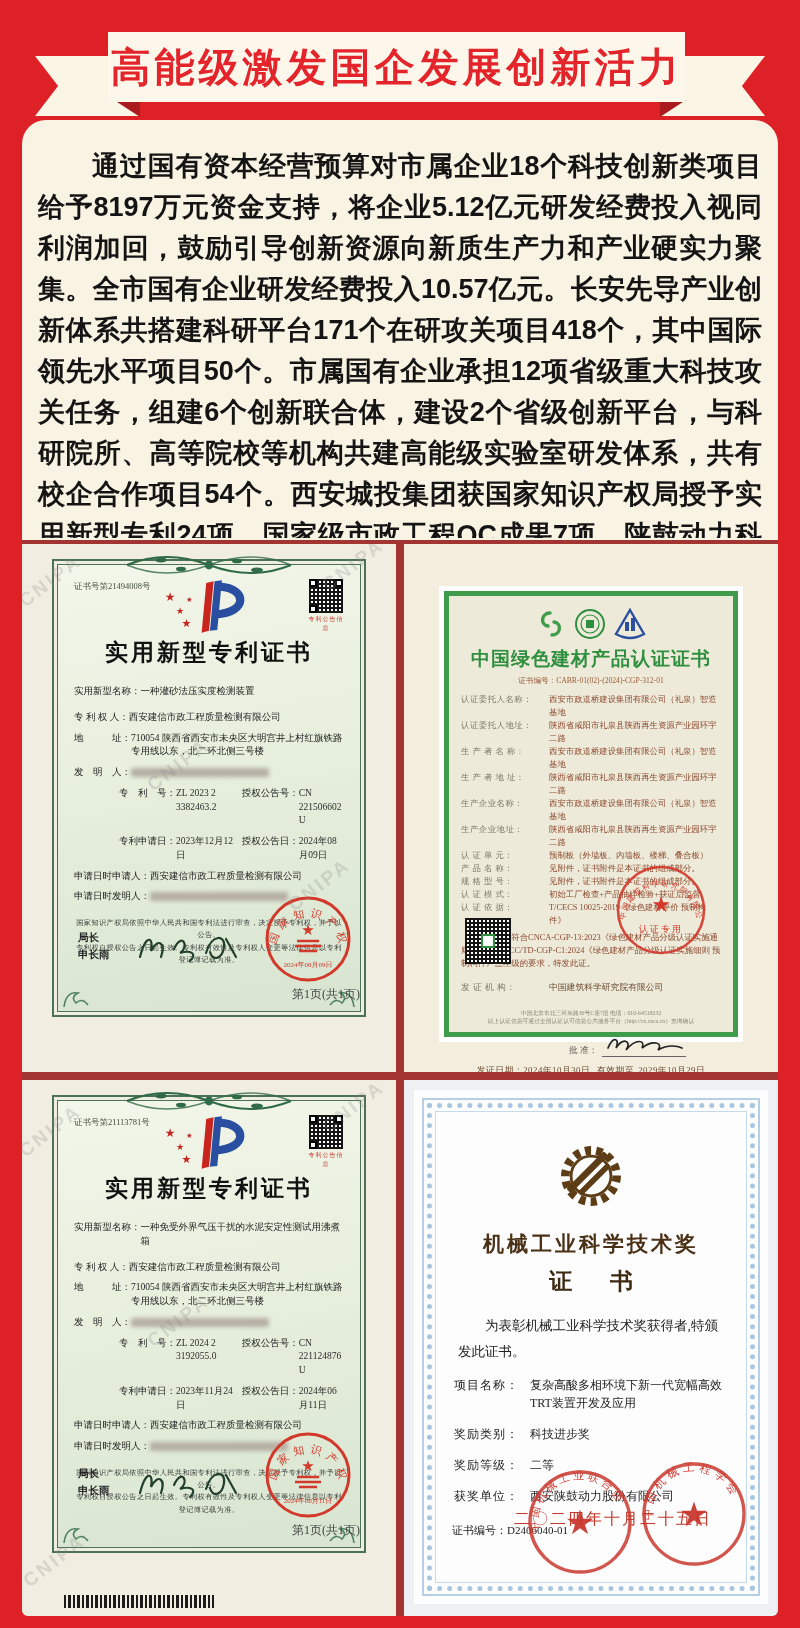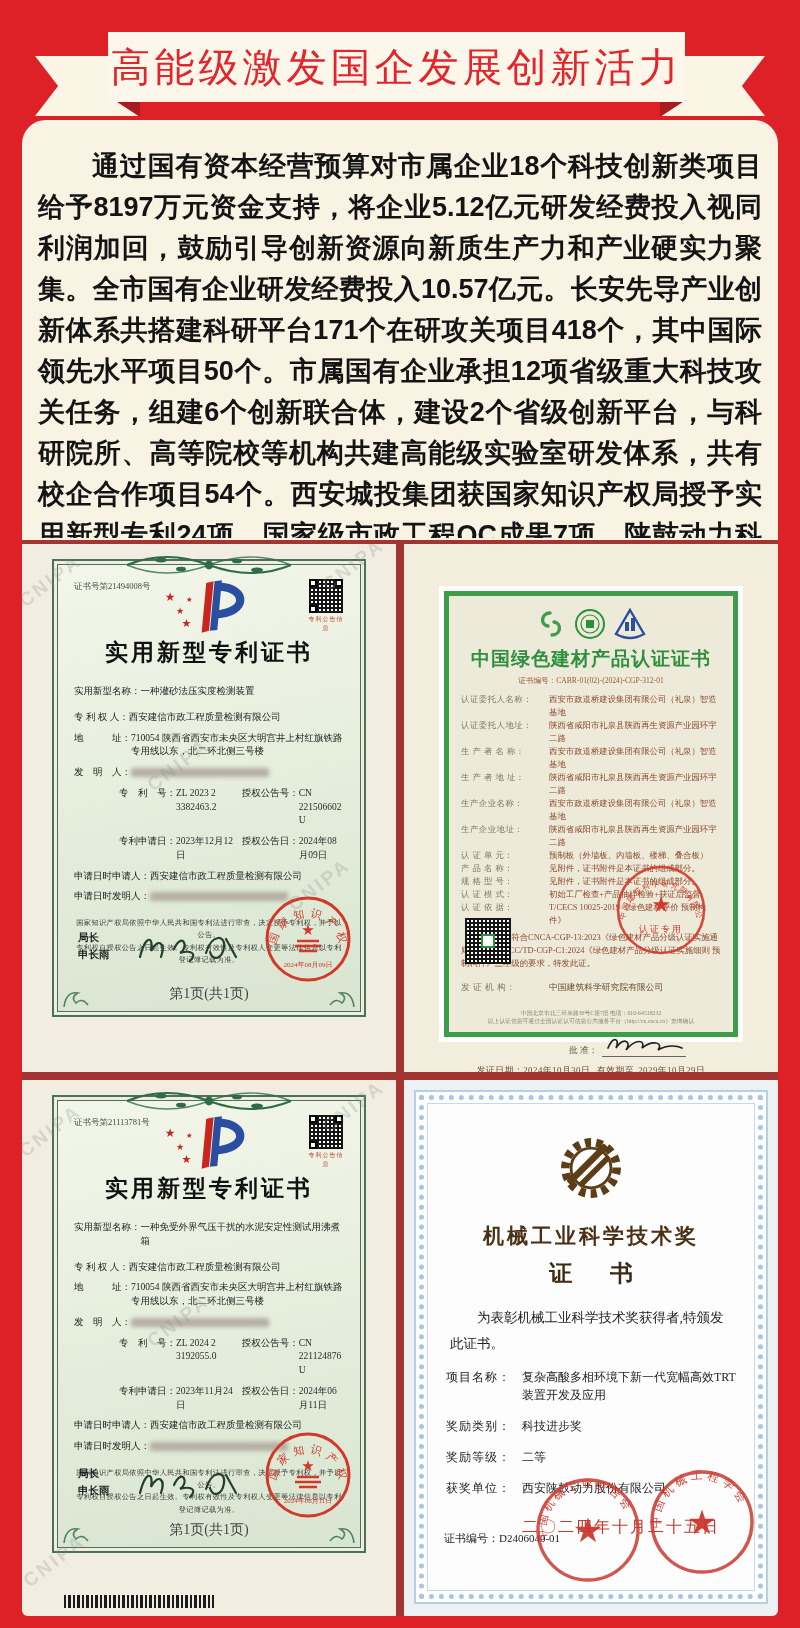--- a/index.html
+++ b/index.html
@@ -13,21 +13,21 @@
   .header{position:relative;height:120px;}
   .tail{position:absolute;top:56px;height:60px;width:105px;background:#fbf5e6;}
   .tail-l{left:35px;clip-path:polygon(0 0,100% 0,100% 100%,0 100%,22% 50%);}
   .tail-r{right:35px;clip-path:polygon(0 0,100% 0,78% 50%,100% 100%,0 100%);}
   .fold{position:absolute;top:100px;width:26px;height:17px;background:#a91b1f;}
   .fold-l{left:114px;clip-path:polygon(0 0,100% 0,100% 100%);}
   .fold-r{right:114px;clip-path:polygon(0 0,100% 0,0 100%);}
   .banner{
     position:absolute;left:108px;right:115px;top:32px;height:70px;
     background:#fcf7ea;display:flex;align-items:center;justify-content:center;
-    font-size:40px;font-weight:normal;color:#e3242b;letter-spacing:4px;
+    font-size:40px;font-weight:bold;color:#e3242b;letter-spacing:4px;
   }
   
   .panel{
     position:absolute;left:22px;right:22px;top:120px;bottom:12px;
     background:#f9f3e3;border-radius:24px 24px 6px 6px;overflow:hidden;
   }
   .intro{
     margin:0;padding:26px 16px 0 16px;height:392px;overflow:hidden;
     font-size:27px;line-height:41px;color:#141414;font-weight:600;
     text-indent:2em;letter-spacing:0px;text-align:justify;
@@ -73,21 +73,21 @@
   .plabel{white-space:pre;color:#222;}
   .pval{flex:1;color:#222;}
   .blurbar{display:inline-block;width:138px;height:9px;background:#b5aea4;filter:blur(2px);border-radius:2px;margin-top:2px;}
   .prow{display:flex;margin-top:7px;margin-left:45px;}
   .prow .pcol1{flex:1.2;display:flex;} .prow .pcol2{flex:1;display:flex;}
   .plegal{margin-top:13px;text-align:center;font-size:7.2px;color:#3a3a3a;line-height:1.7;letter-spacing:.4px;}
   .pbottom{position:absolute;left:20px;bottom:44px;display:flex;align-items:center;}
   .pdirector{font-size:10.5px;font-weight:bold;color:#222;line-height:1.6;}
   .signature{margin-left:18px;}
   .pseal{position:absolute;right:8px;bottom:28px;}
-  .pfooter{position:absolute;bottom:8px;left:0;right:0;text-align:center;font-size:14px;color:#444;}
+  .pfooter{position:absolute;bottom:8px;left:0;right:0;text-align:right;font-size:12px;color:#444;}
   .barcode{
     position:absolute;left:42px;bottom:8px;width:150px;height:13px;
     background:repeating-linear-gradient(90deg,#1b1b1b 0 2px,#f2ede1 2px 4px,#1b1b1b 4px 7px,#f2ede1 7px 9px);
   }
   
   .gcert{margin:42px auto 0;width:304px;height:456px;background:#fff;padding:5px;box-sizing:border-box;}
   .gframe{
     position:relative;height:100%;box-sizing:border-box;border:5px solid #3f9c4b;background:#edead9;
     padding:10px 12px;font-family:"Liberation Serif", serif;
   }
@@ -104,21 +104,21 @@
   .gqr{position:absolute;left:16px;top:322px;width:46px;height:46px;background:#fff;
     background-image:repeating-linear-gradient(0deg,#151515 0 2px,transparent 2px 4px),
                      repeating-linear-gradient(90deg,#151515 0 2px,rgba(255,255,255,0) 2px 4px);}
   .gqr::before{content:"";position:absolute;inset:16px;background:#fff;border:2px solid #2e8f3e;box-sizing:border-box;}
   .gapprove{margin:38px 0 0 108px;display:flex;align-items:flex-end;font-size:8.8px;color:#5a564a;}
   .gsig{border-bottom:1px solid #666;margin-left:4px;}
   .gdates{margin-top:8px;text-align:center;font-size:8.8px;color:#6b4a2f;letter-spacing:.5px;}
   .gdates b{font-weight:normal;margin:0 4px;}
   .gfooter{position:absolute;bottom:6px;left:0;right:0;text-align:center;font-size:5.8px;color:#8a8570;line-height:1.5;}
   
-  .acert{margin:10px auto 0;width:354px;height:514px;background:#fdfdfe;box-sizing:border-box;}
+  .acert{margin:10px auto 0;width:354px;height:514px;background:#fdfdfe;padding:8px;box-sizing:border-box;}
   .ab1{height:100%;box-sizing:border-box;border:2px solid #b7cfe4;padding:3px;}
   .ab2{height:100%;box-sizing:border-box;border:5px dotted #a9c6e0;padding:3px;}
   .ab3{position:relative;height:100%;box-sizing:border-box;border:1px solid #c6d9ea;padding:12px 18px;
     font-family:"Liberation Serif", serif;}
   .aemblem{display:block;margin:14px auto 0;}
   .atitle{text-align:center;font-size:21px;font-weight:bold;color:#4a3115;letter-spacing:3px;margin-top:16px;}
   .asub{text-align:center;font-size:23px;font-weight:bold;color:#3d2a10;letter-spacing:16px;margin-top:8px;text-indent:16px;}
   .aintro{margin-top:16px;font-size:13.5px;line-height:1.9;color:#232323;text-indent:2em;padding:0 4px;}
   .afields{margin-top:12px;}
   .afrow{display:flex;font-size:12px;color:#222;margin-bottom:13px;line-height:1.5;}

